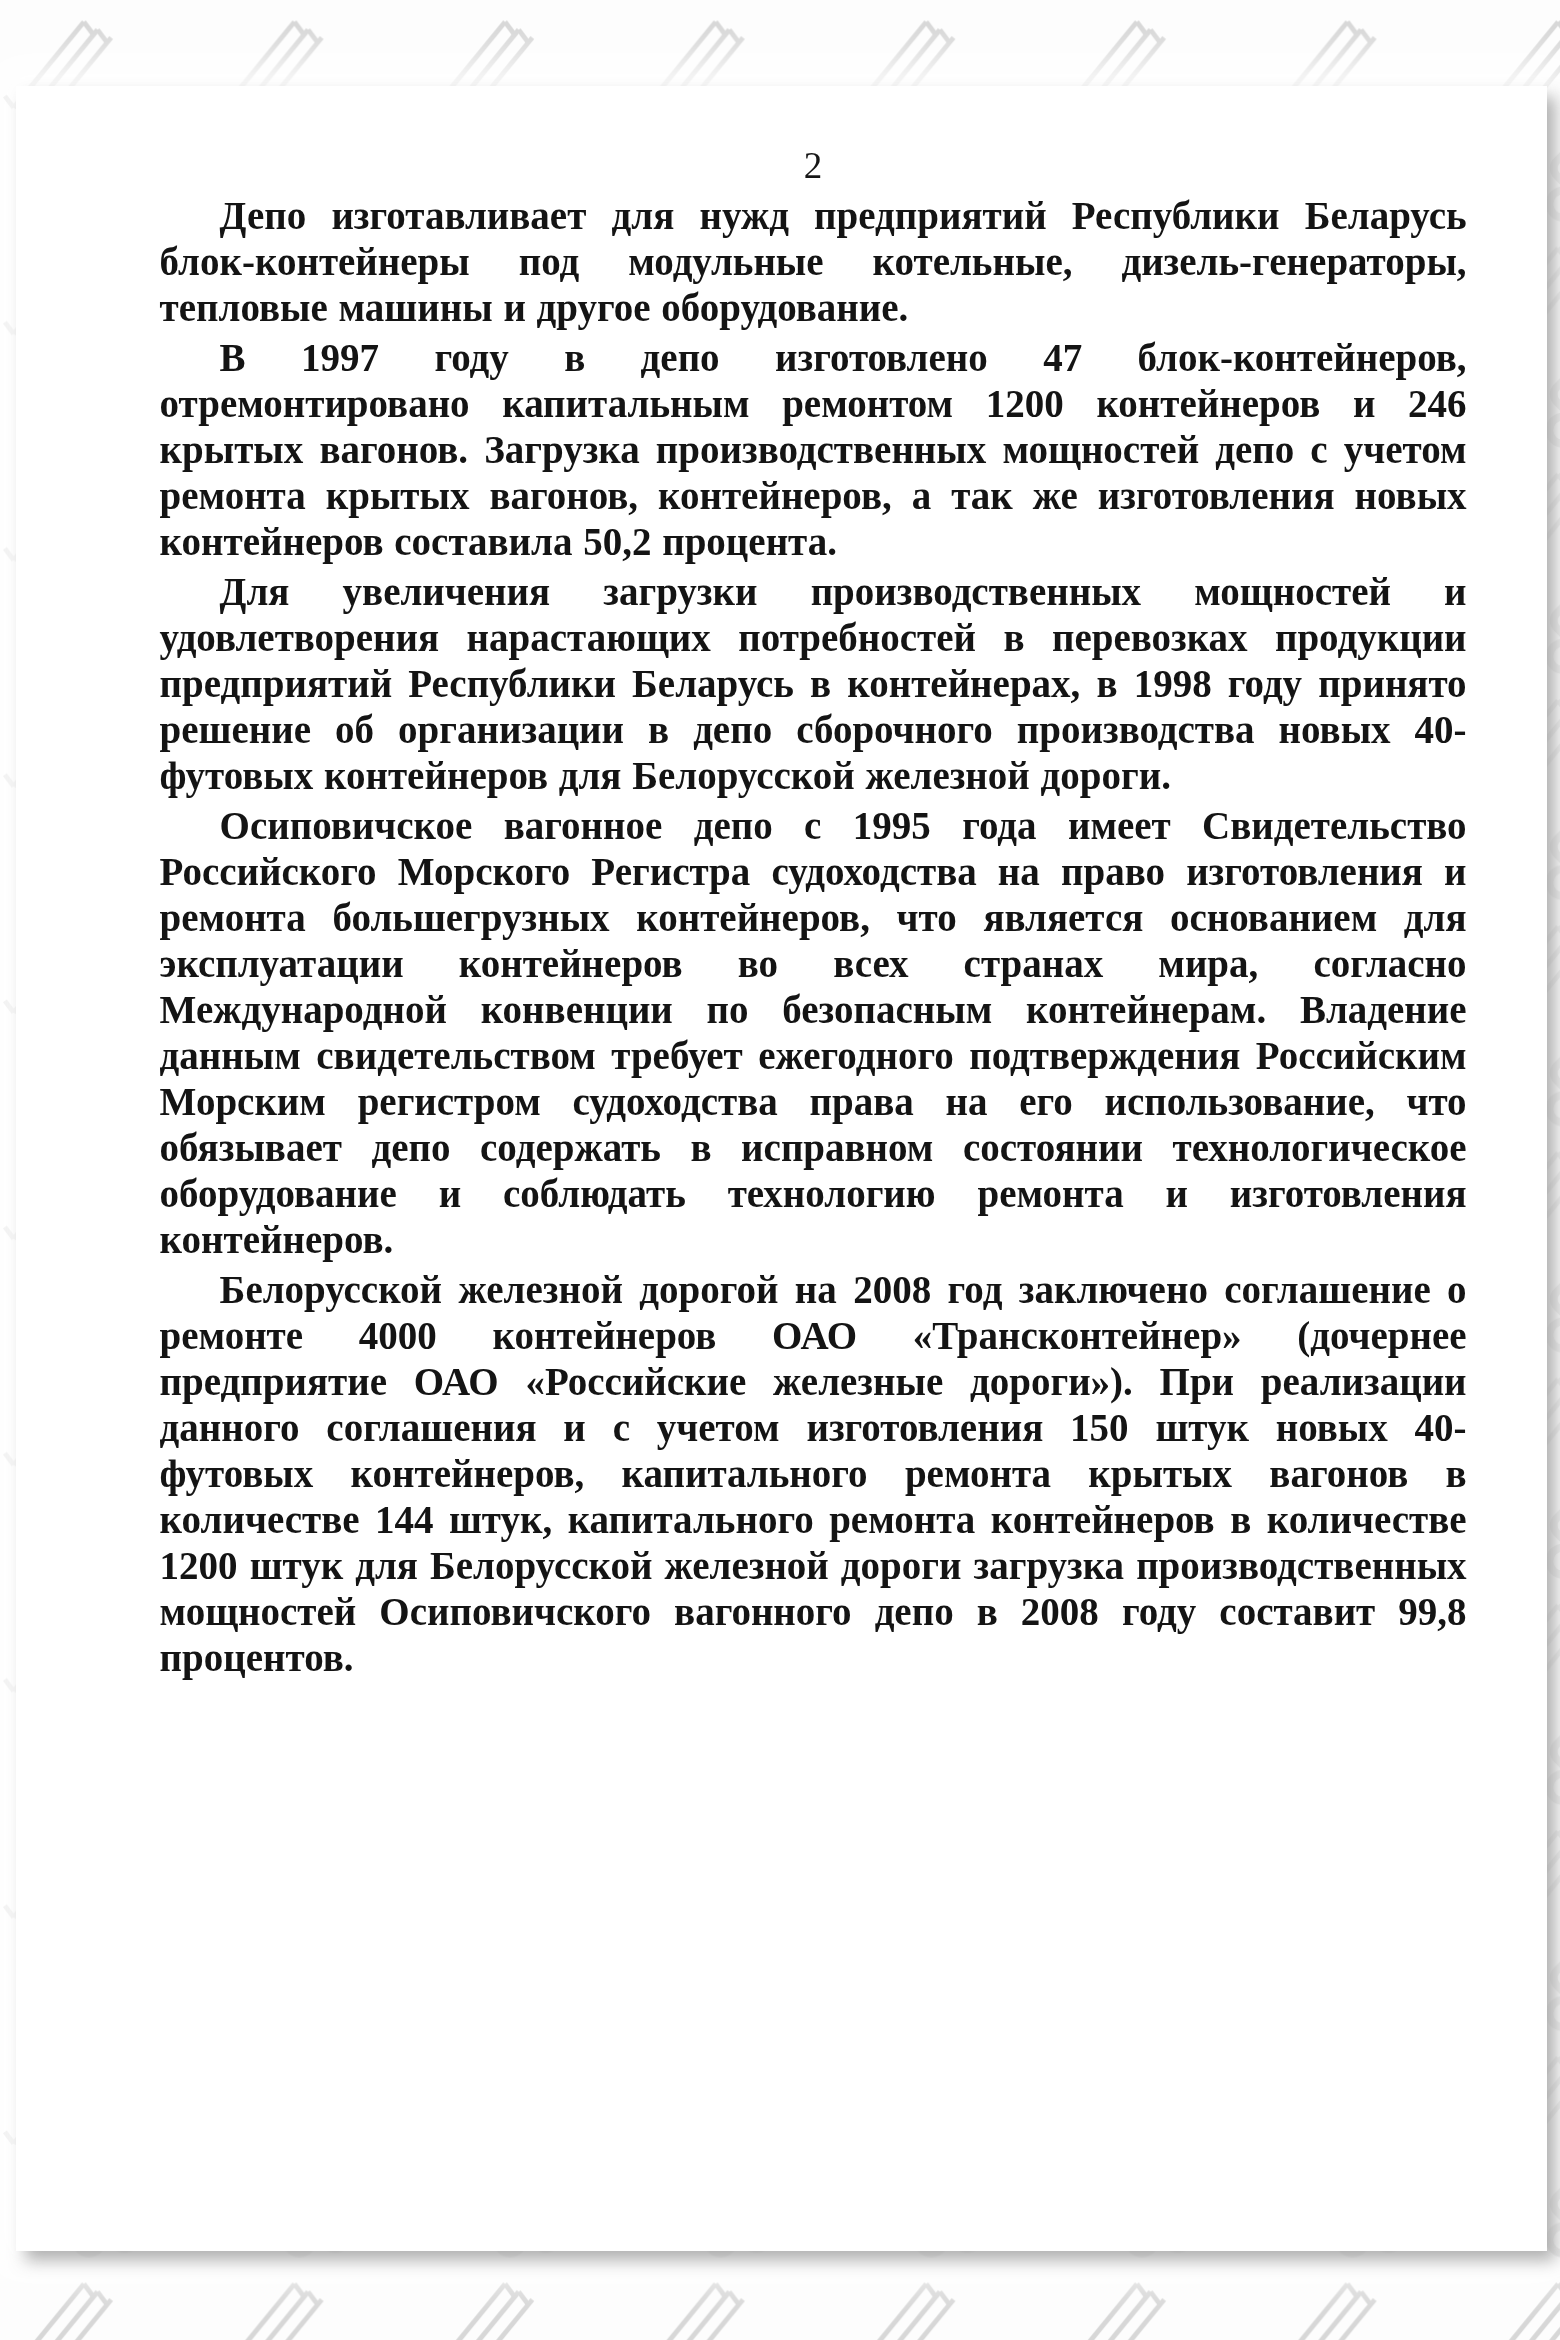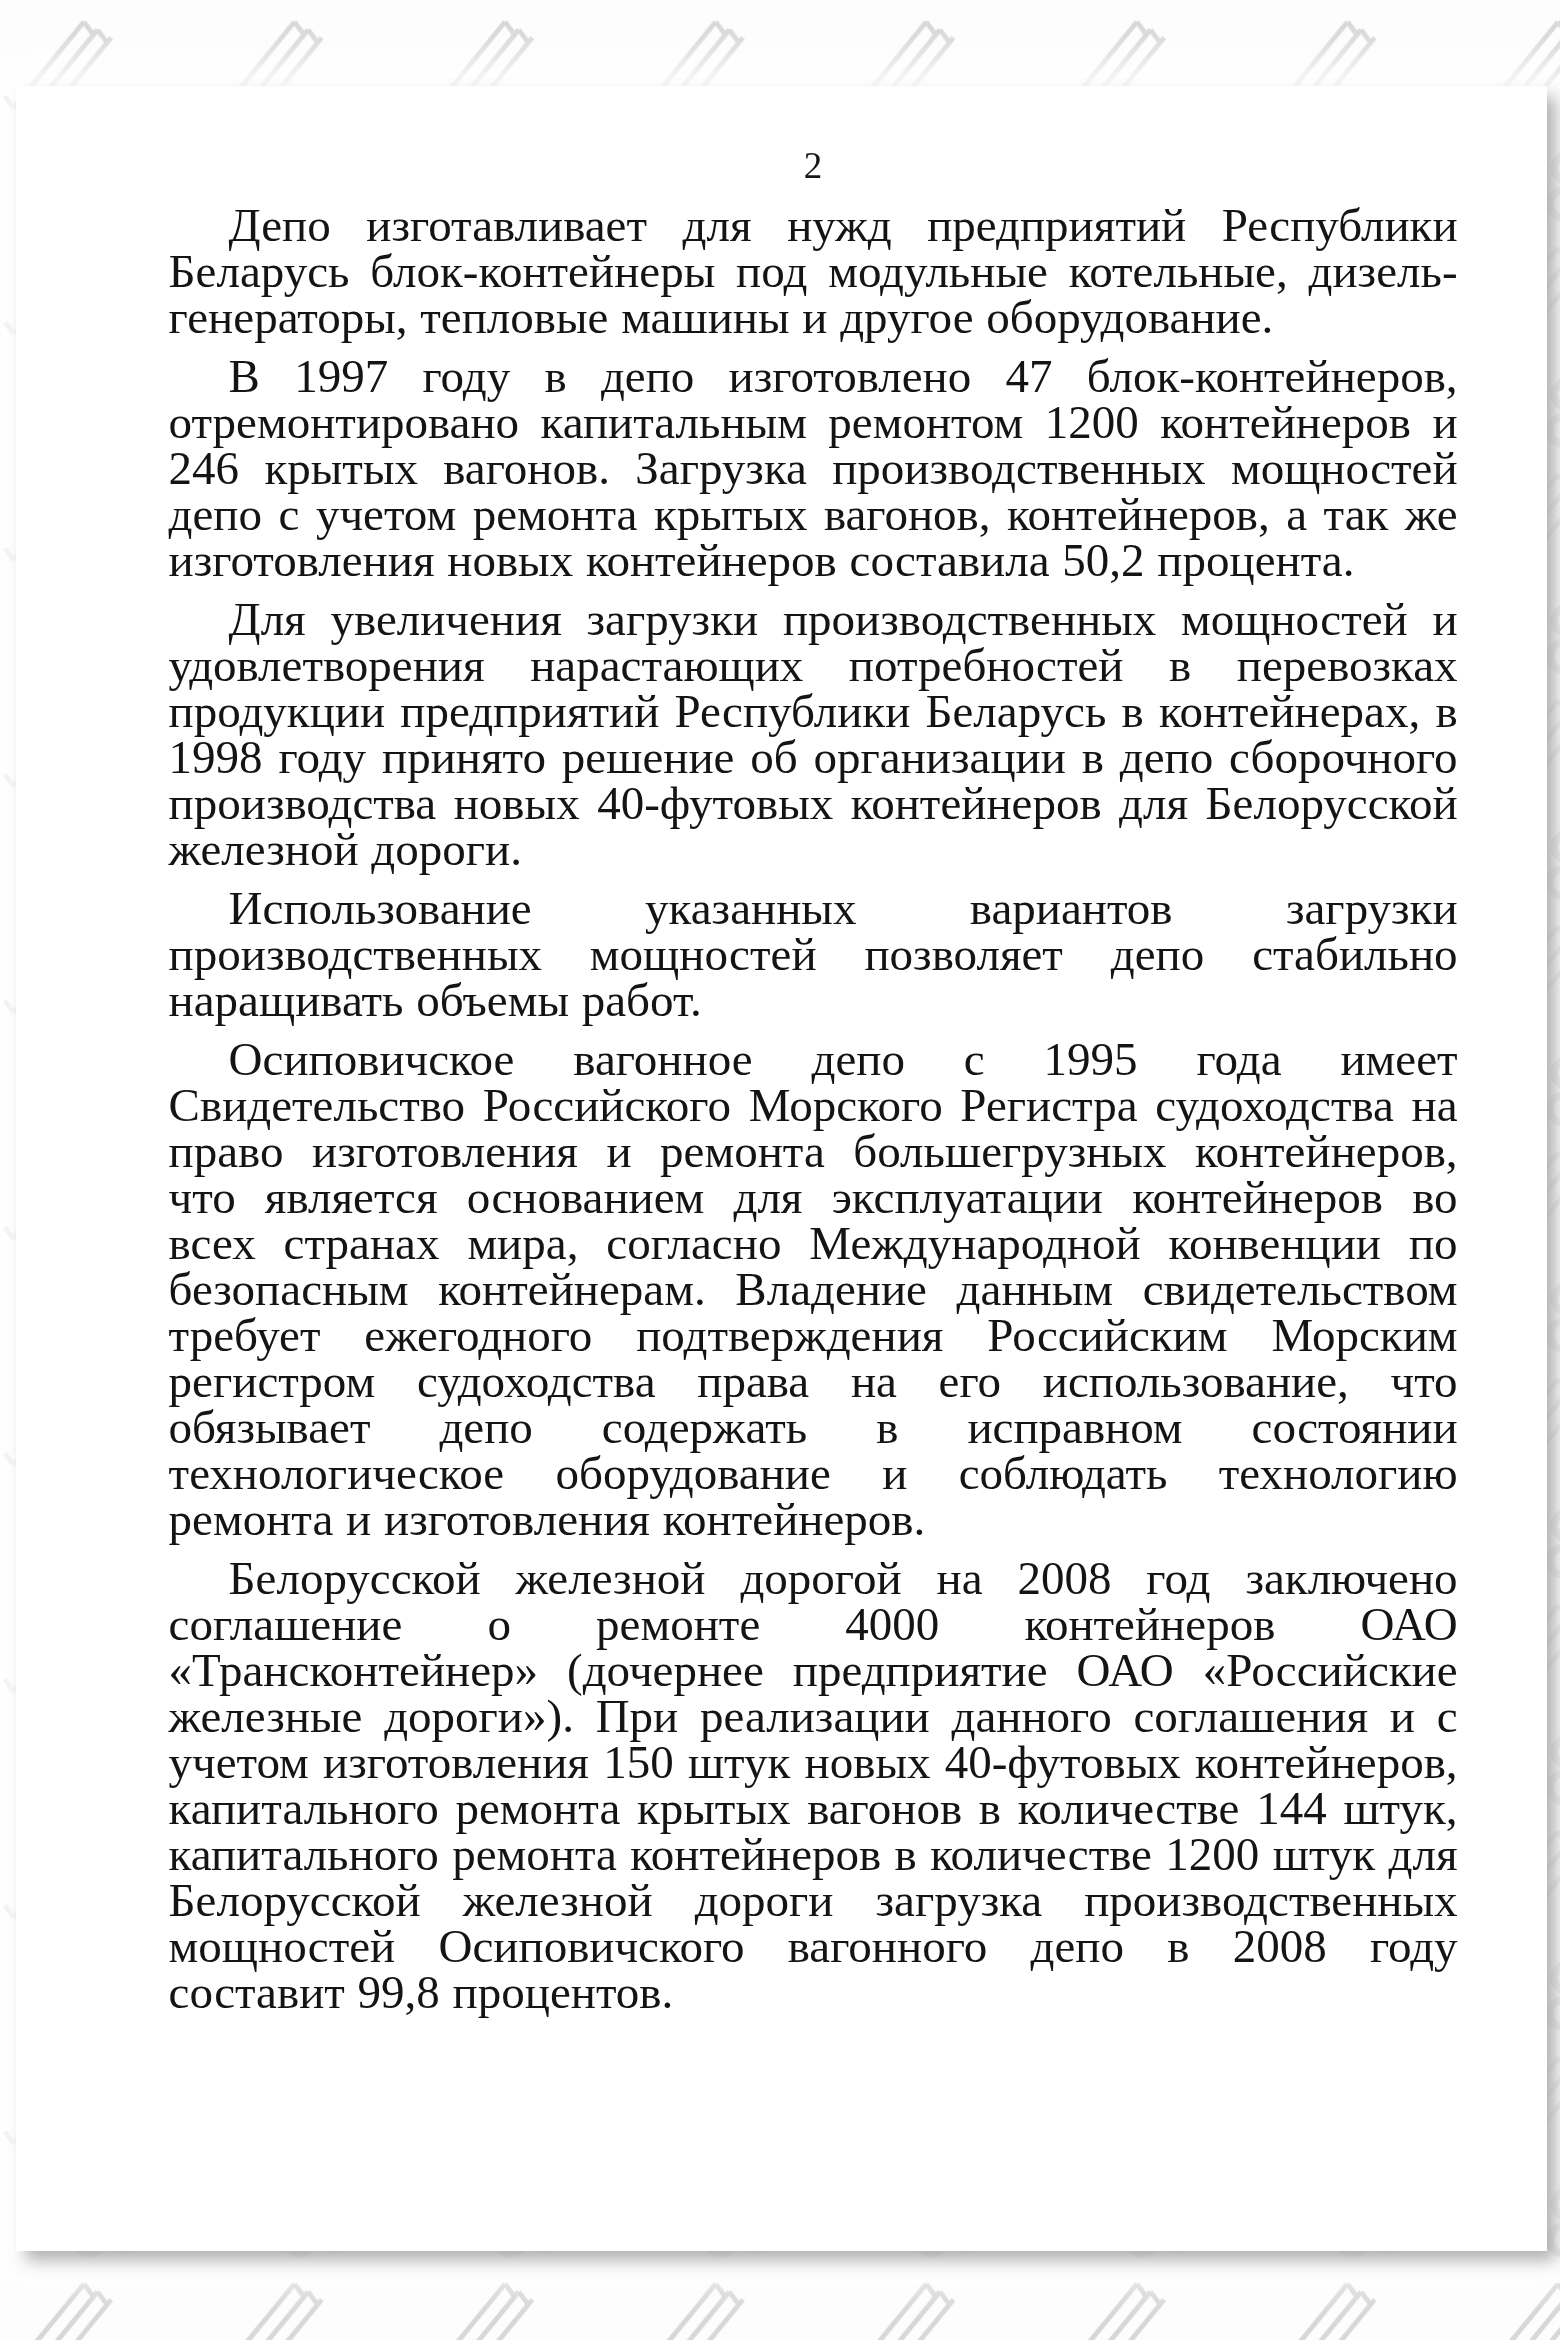--- a/index.html
+++ b/index.html
@@ -43,27 +43,28 @@
     text-align: center;
     font-size: 37px;
     line-height: 46px;
     color: #161616;
     margin: 0 0 2px 0;
   }
   .paragraphs {
     color: #141414;
   }
   .para {
-    margin: 13px;
-    font-size: 47px;
+    margin: 4px;
+    font-size: 39px;
     line-height: 46px;
     text-align: justify;
     text-indent: 60px;
     word-spacing: 1px;
     color: #141414;
+    font-weight: bold;
   }
 </style>
 </head>
 <body>
 
 <div class="backdrop">
 
   <svg class="pattern-svg" width="1560" height="2341" xmlns="http://www.w3.org/2000/svg" viewBox="0 0 1600 2400">
     <defs>
       <pattern id="orn" width="216" height="232" patternUnits="userSpaceOnUse">
@@ -91,20 +92,19 @@
     </defs>
     <rect width="1600" height="2400" fill="url(#orn)"></rect>
   </svg>
 
   <div class="sheet">
     <div class="page-number">2</div>
     <div class="paragraphs">
         <p class="para">Депо изготавливает для нужд предприятий Республики Беларусь блок-контейнеры под модульные котельные, дизель-генераторы, тепловые машины и другое оборудование.</p>
         <p class="para">В 1997 году в депо изготовлено 47 блок-контейнеров, отремонтировано капитальным ремонтом 1200 контейнеров и 246 крытых вагонов. Загрузка производственных мощностей депо с учетом ремонта крытых вагонов, контейнеров, а так же изготовления новых контейнеров составила 50,2 процента.</p>
         <p class="para">Для увеличения загрузки производственных мощностей и удовлетворения нарастающих потребностей в перевозках продукции предприятий Республики Беларусь в контейнерах, в 1998 году принято решение об организации в депо сборочного производства новых 40-футовых контейнеров для Белорусской железной дороги.</p>
-        <p class="para">Использование указанных вариантов загрузки производственных мощностей позволяет депо стабильно наращивать объемы работ.</p>
         <p class="para">Осиповичское вагонное депо с 1995 года имеет Свидетельство Российского Морского Регистра судоходства на право изготовления и ремонта большегрузных контейнеров, что является основанием для эксплуатации контейнеров во всех странах мира, согласно Международной конвенции по безопасным контейнерам. Владение данным свидетельством требует ежегодного подтверждения Российским Морским регистром судоходства права на его использование, что обязывает депо содержать в исправном состоянии технологическое оборудование и соблюдать технологию ремонта и изготовления контейнеров.</p>
         <p class="para">Белорусской железной дорогой на 2008 год заключено соглашение о ремонте 4000 контейнеров ОАО «Трансконтейнер» (дочернее предприятие ОАО «Российские железные дороги»). При реализации данного соглашения и с учетом  изготовления  150  штук  новых  40-футовых контейнеров, капитального ремонта крытых вагонов в количестве 144 штук, капитального ремонта контейнеров в количестве 1200 штук для Белорусской железной дороги загрузка производственных мощностей Осиповичского вагонного депо в 2008 году составит 99,8 процентов.</p>
       </div>
   </div>
 
 </div>
 
 
 </body></html>

